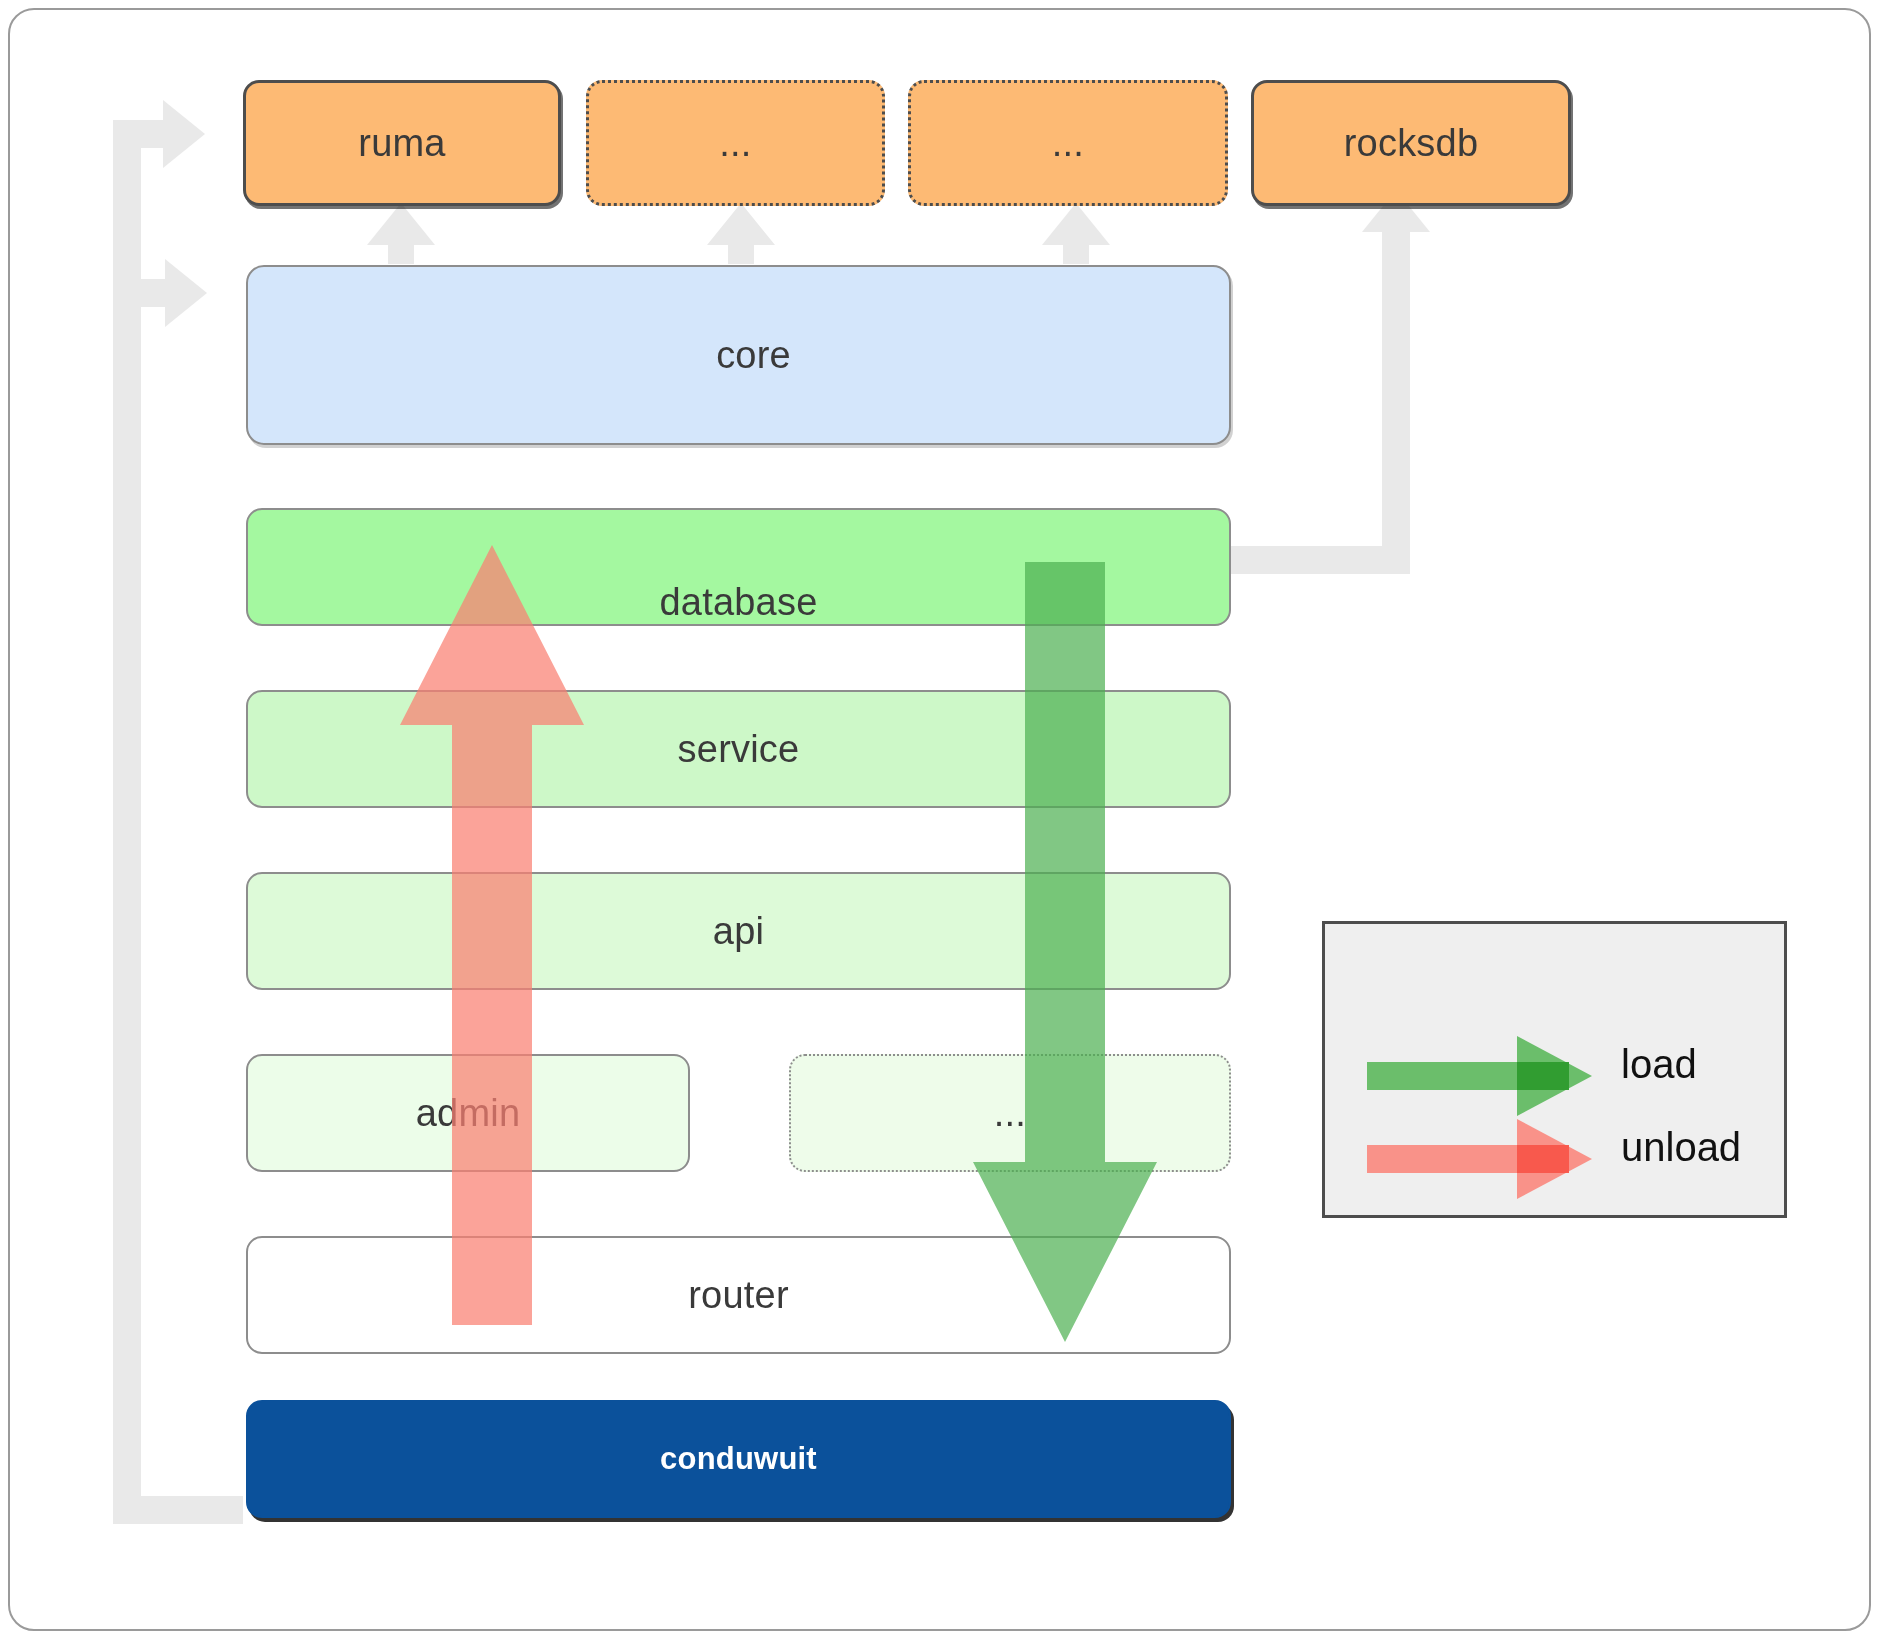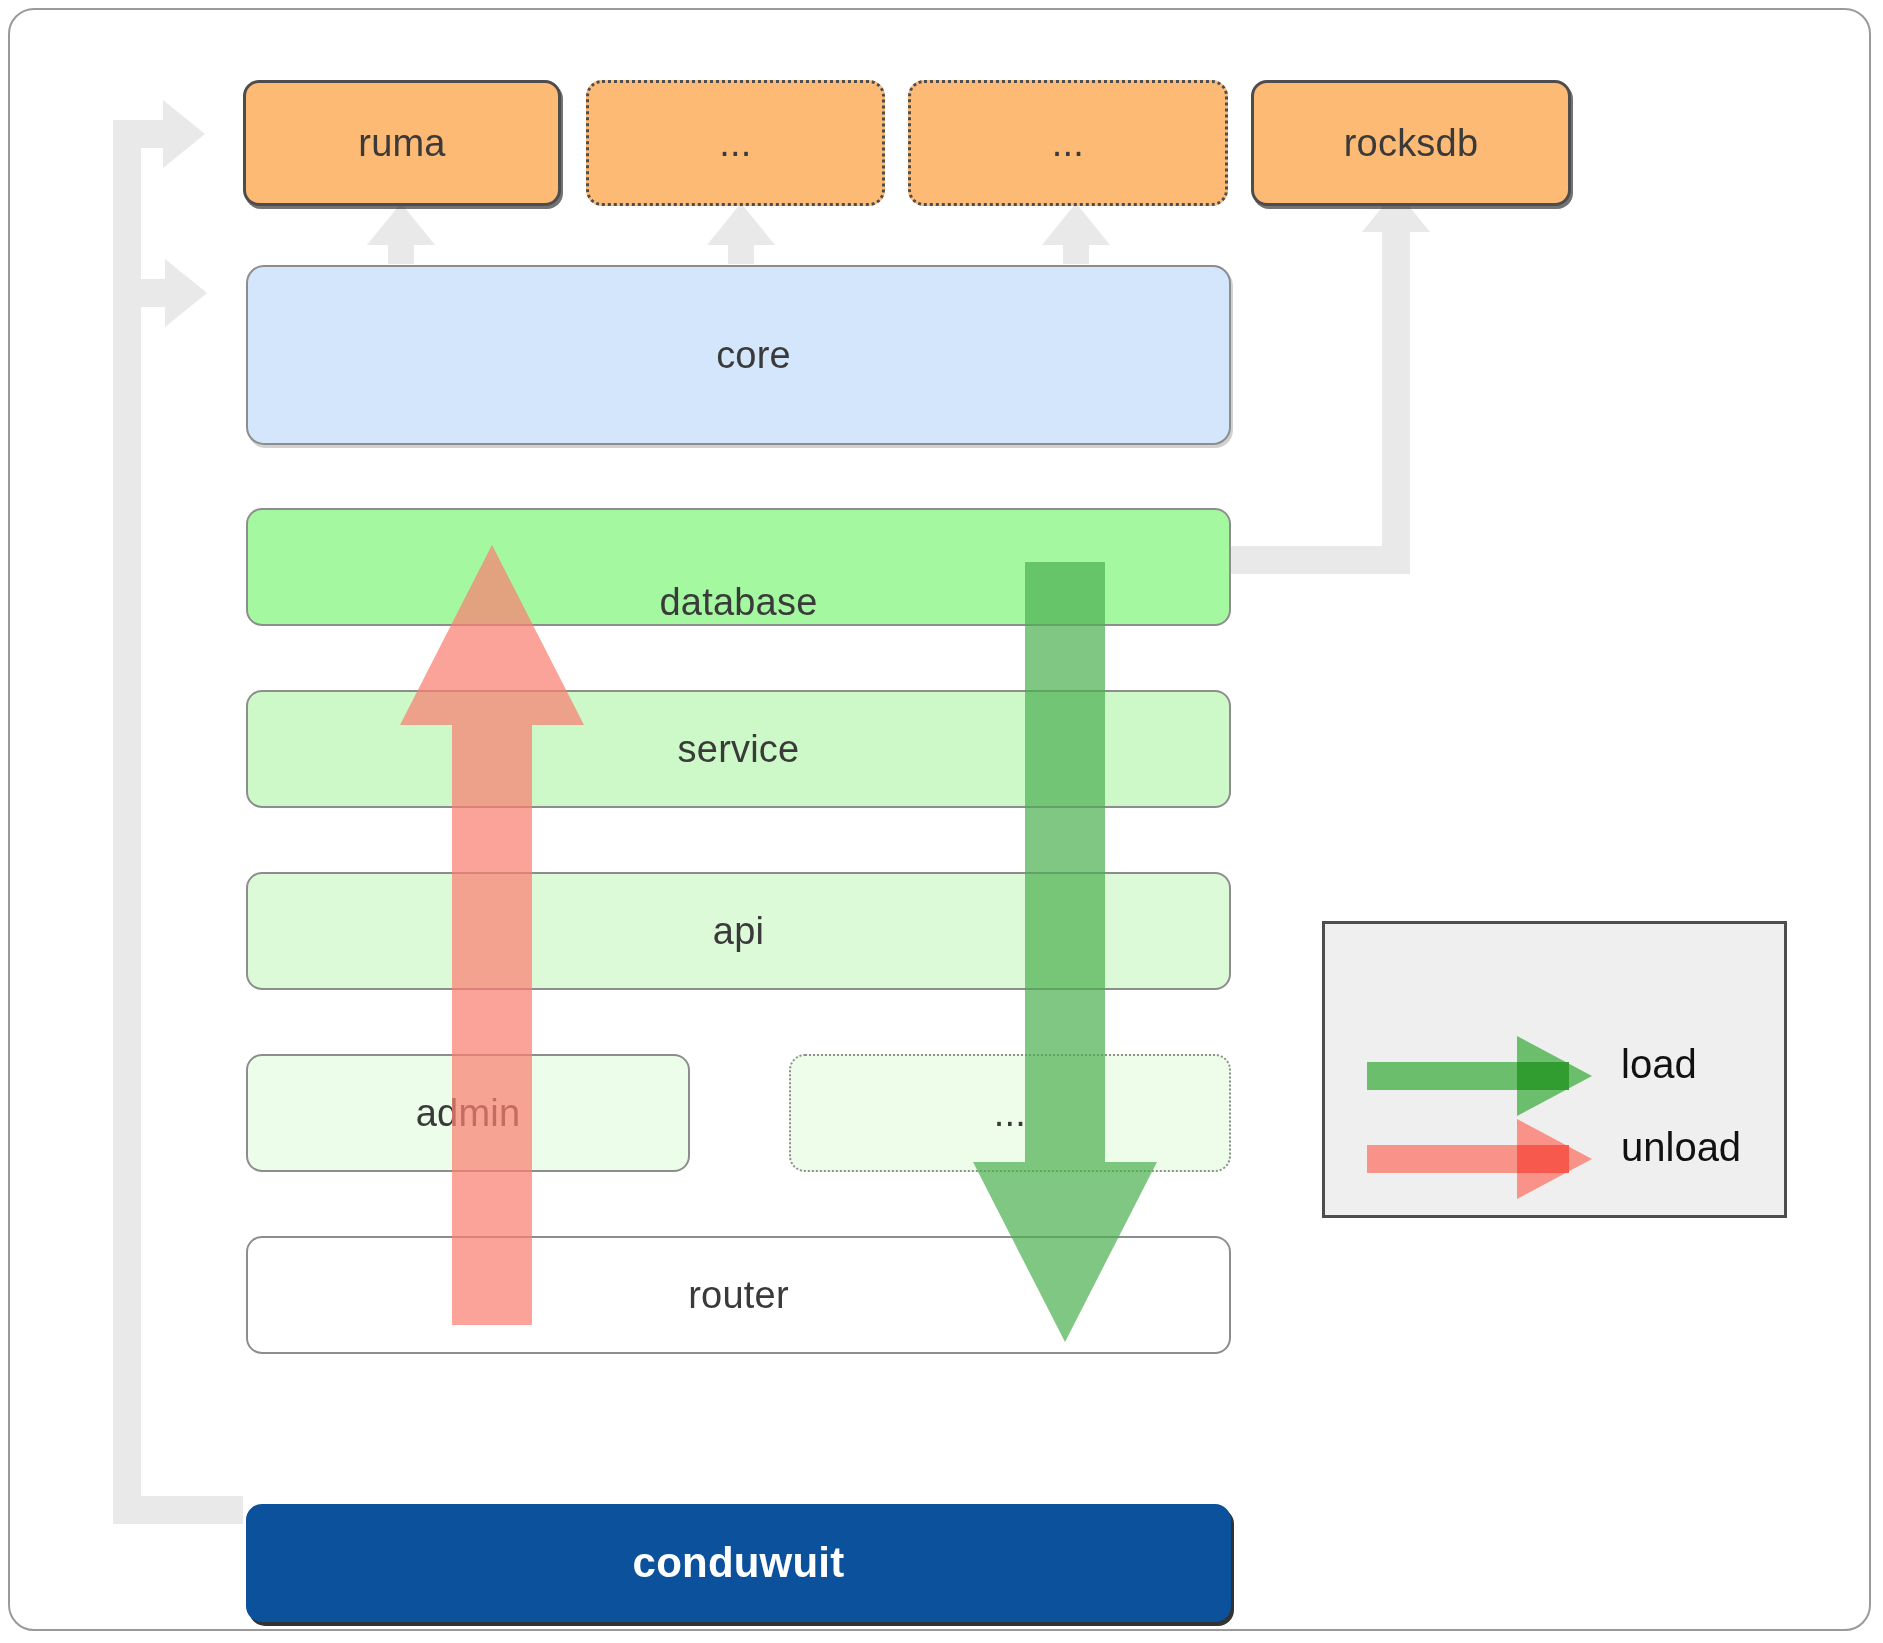--- a/index.html
+++ b/index.html
@@ -177,21 +177,21 @@
   </div>
 
   <div class="node g4d" style="left:789px;top:1054px;width:442px;height:118px;">
     <span class="lbl">...</span>
   </div>
 
   <div class="node plain" style="left:246px;top:1236px;width:985px;height:118px;">
     <span class="lbl">router</span>
   </div>
 
-  <div class="node brand" style="left:246px;top:1504px;width:985px;height:118px;font-size:42px;align-items:center;">
+  <div class="node brand" style="left:246px;top:1400px;width:985px;height:118px;font-size:31px;align-items:center;">
     <span class="lbl">conduwuit</span>
   </div>
 
   <div class="flow" style="left:392px;top:545px;width:200px;height:780px;">
     <svg width="200" height="780" viewBox="0 0 200 780">
       <path d="M100 0 L192 180 L140 180 L140 780 L60 780 L60 180 L8 180 Z" fill="#fa8072" fill-opacity="0.72"></path>
     </svg>
   </div>
 
   <div class="flow" style="left:965px;top:562px;width:200px;height:780px;">

